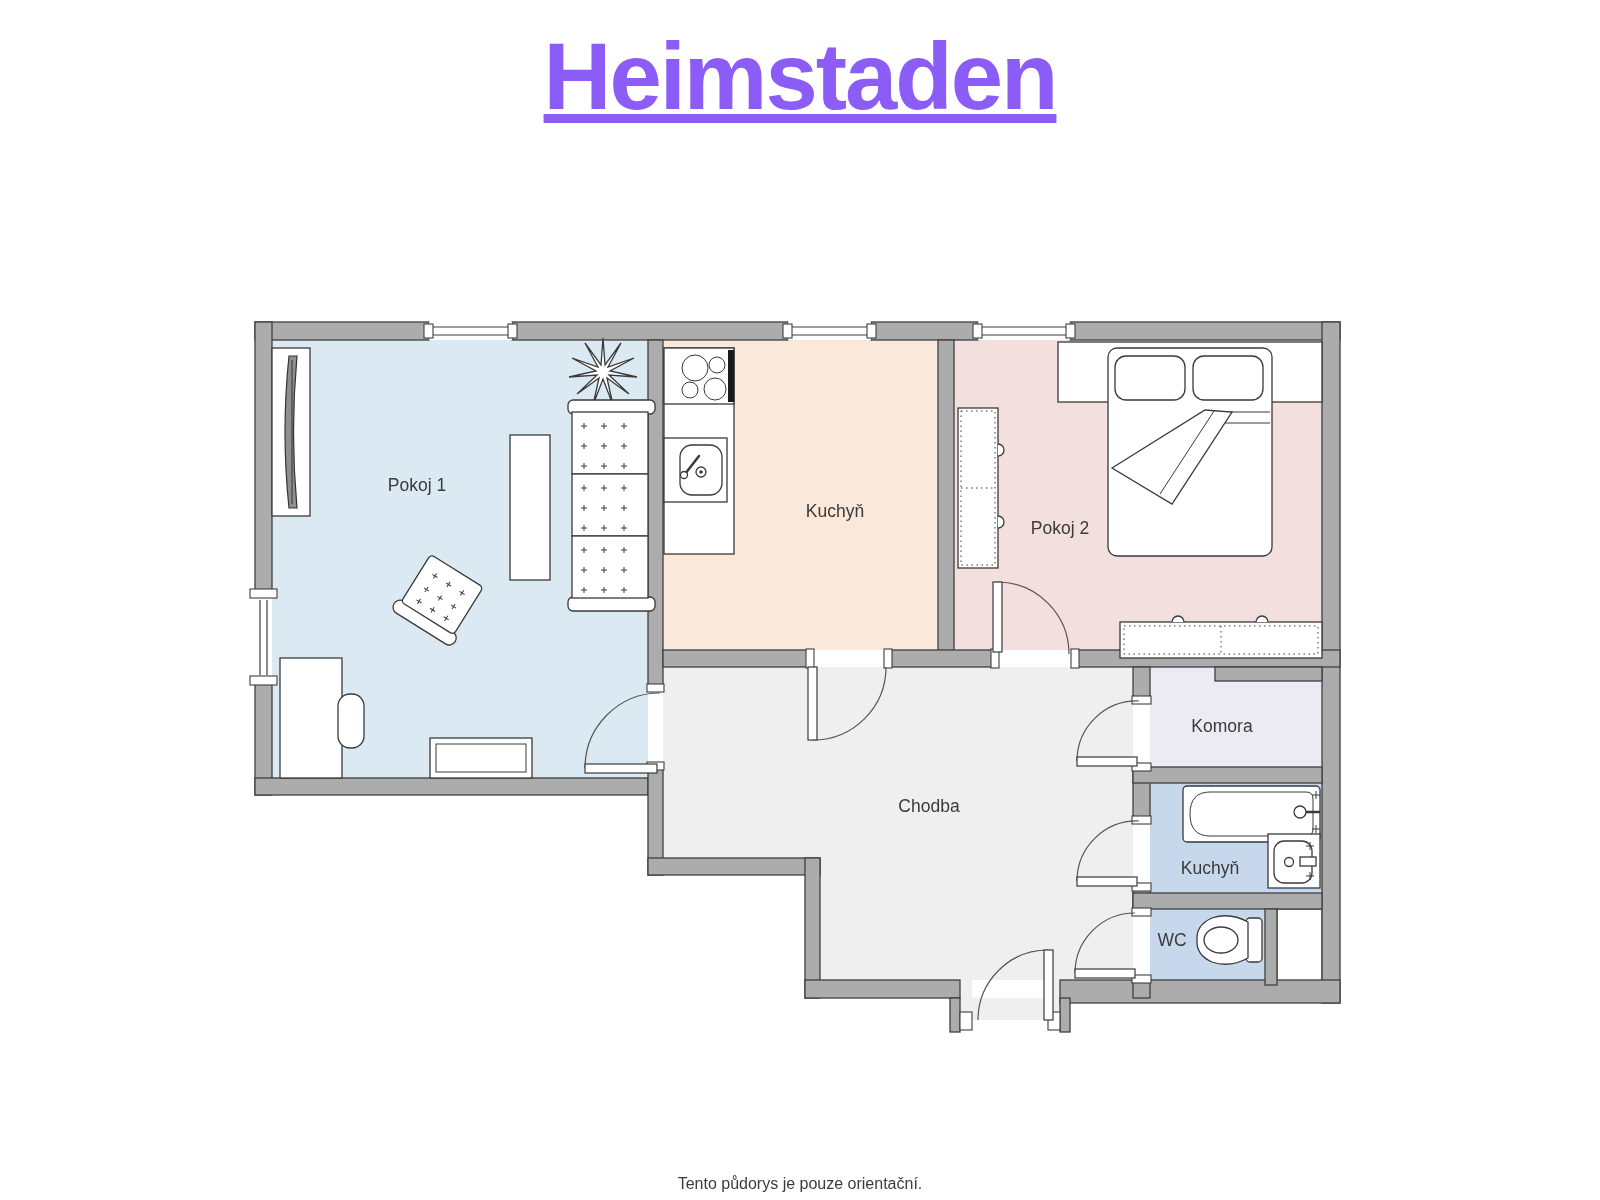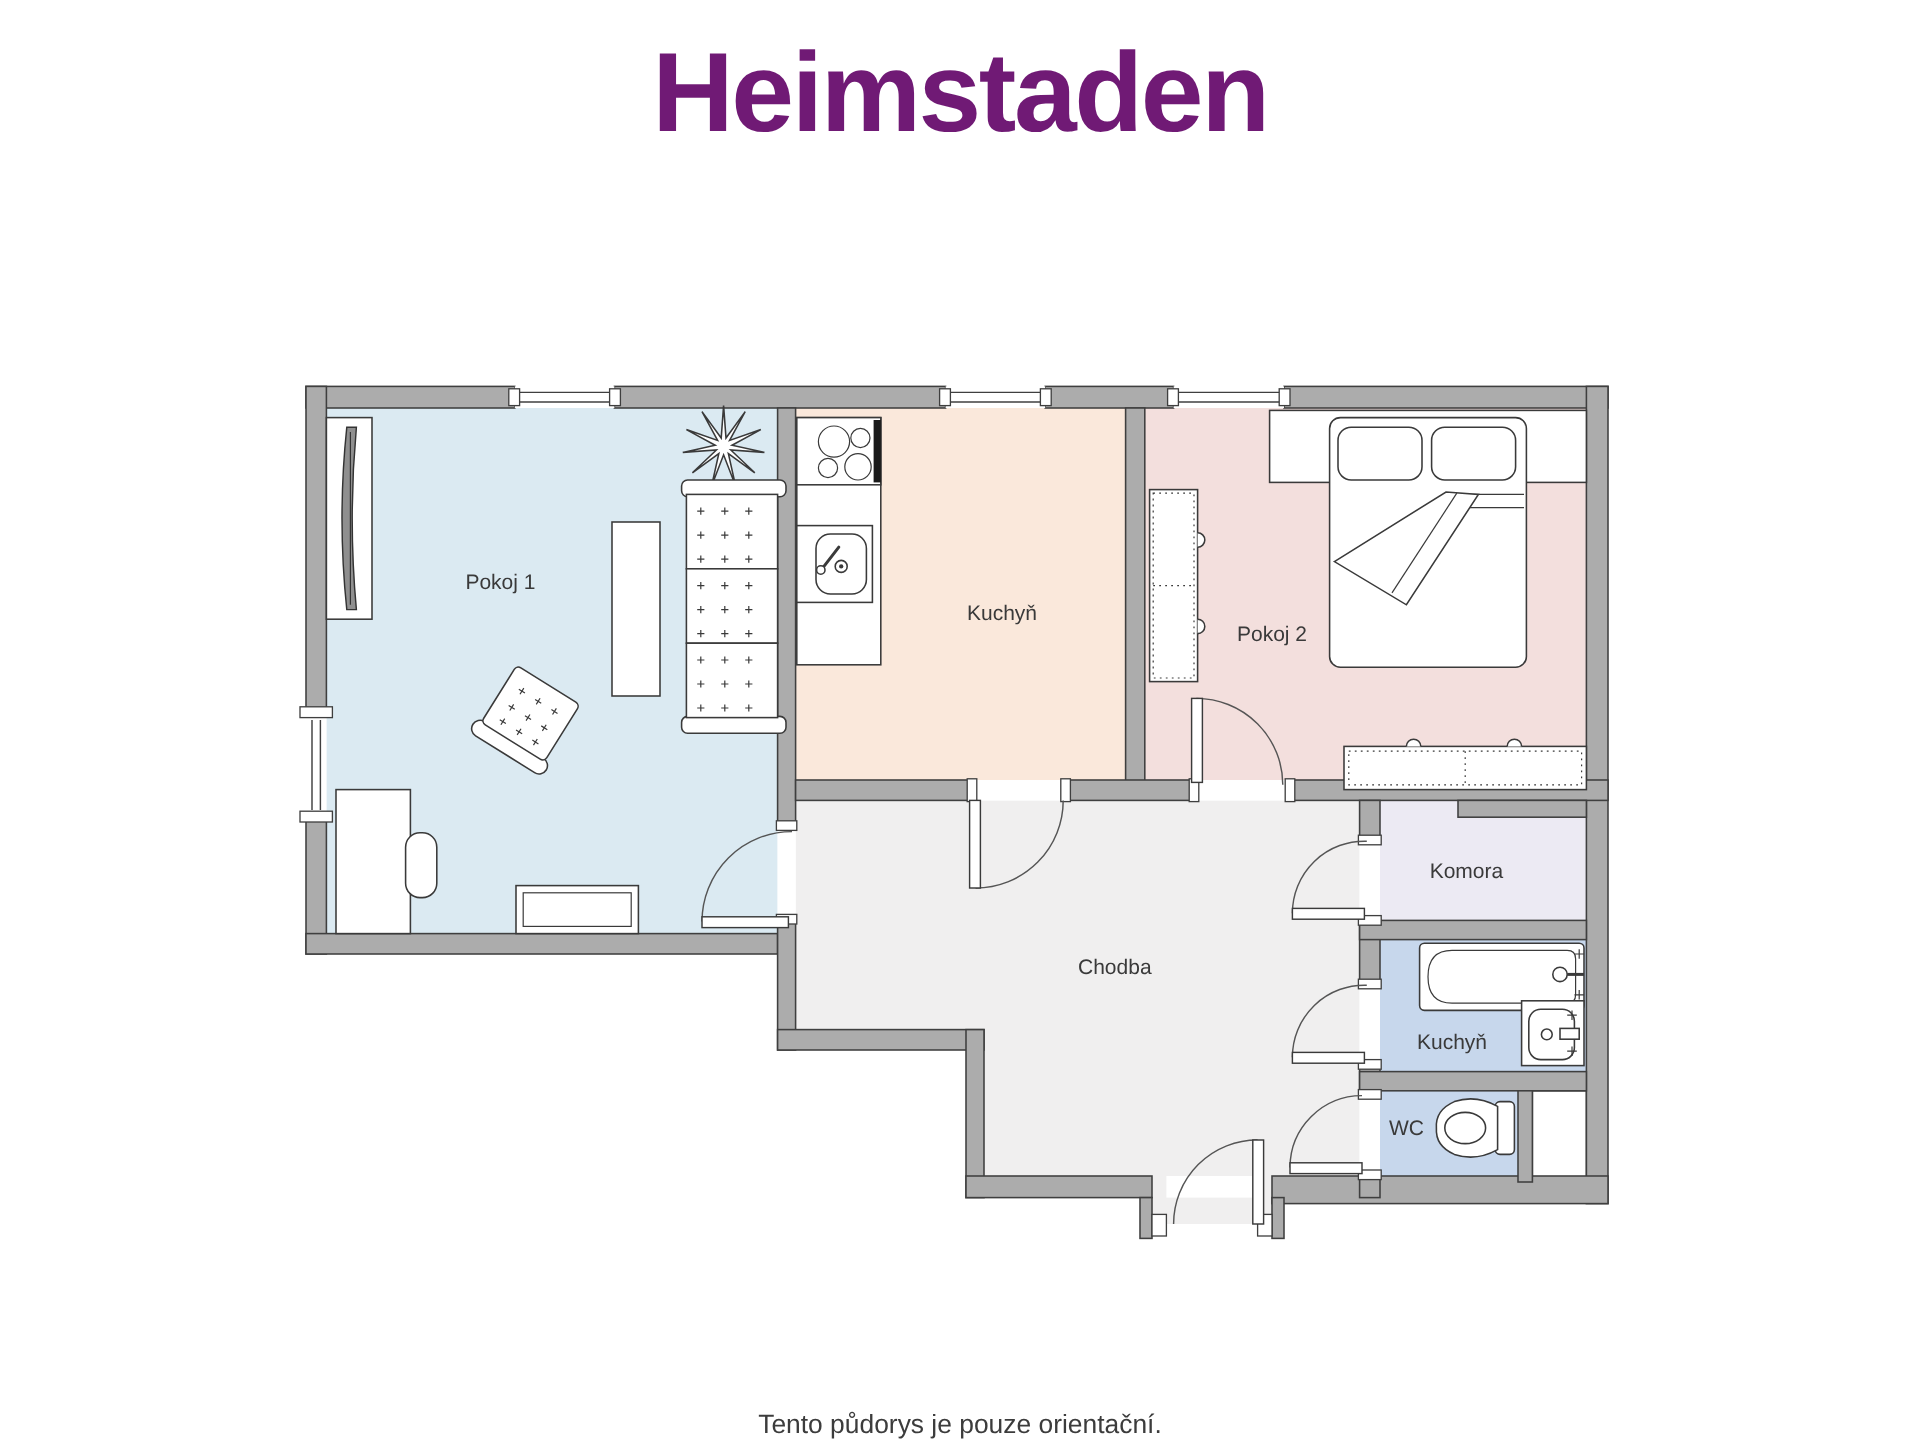--- a/index.html
+++ b/index.html
@@ -1,38 +1,38 @@
 <!DOCTYPE html>
 <html><head>
 <meta charset="utf-8">
 <style>
   html,body{margin:0;padding:0;background:#fff;}
   .page{position:relative;width:1600px;height:1200px;background:#fff;overflow:hidden;
         font-family:"Liberation Sans",sans-serif;}
   .logo{position:absolute;top:30px;left:0;width:100%;text-align:center;
         font-size:94px;font-weight:bold;letter-spacing:-2px;line-height:1;}
   .footer{position:absolute;top:1174px;left:0;width:100%;text-align:center;
-          font-size:22px;line-height:1.2;}
+          font-size:16px;line-height:1.2;}
   svg{position:absolute;left:0;top:0;}
   svg text{font-family:"Liberation Sans",sans-serif;font-size:17.5px;fill:#3a3a3a;}
   .furn{fill:#ffffff;stroke:#3a3a3a;stroke-width:1.3;}
   .furnline{fill:none;stroke:#3a3a3a;stroke-width:1;}
   .dotted{fill:none;stroke:#3a3a3a;stroke-width:1;stroke-dasharray:1.5 3.5;}
   .arc{fill:none;stroke:#555;stroke-width:1.2;}
   .leaf{fill:#ffffff;stroke:#3a3a3a;stroke-width:1.2;}
   .jamb{fill:#ffffff;stroke:#3f3f3f;stroke-width:1.1;}
   .opening{fill:#ffffff;stroke:none;}
   .glass{stroke:#3f3f3f;stroke-width:1.2;}
 </style>
 </head>
 <body>
 
 <div class="page">
 
-  <div class="logo" style="color: #701a75;">Heimstaden</div>
+  <div class="logo" style="color: #8b5cf6; text-decoration: underline;">Heimstaden</div>
 
   <svg width="1600" height="1200" viewBox="0 0 1600 1200">
 
     <g>
       <rect x="272" y="340" width="376" height="438" fill="#DBEAF2"></rect>
       <rect x="663" y="340" width="275" height="312" fill="#FAE8DB"></rect>
       <rect x="954" y="340" width="368" height="318" fill="#F3DFDD"></rect>
       <polygon points="663,667 1133,667 1133,980 1060,980 1060,1020 960,1020 960,980 820,980 820,858 663,858" fill="#F0EFEF"></polygon>
       <polygon points="1150,667 1215,667 1215,681 1322,681 1322,767 1150,767" fill="#ECEAF3"></polygon>
       <rect x="1150" y="783" width="172" height="110" fill="#C7D7EC"></rect>

